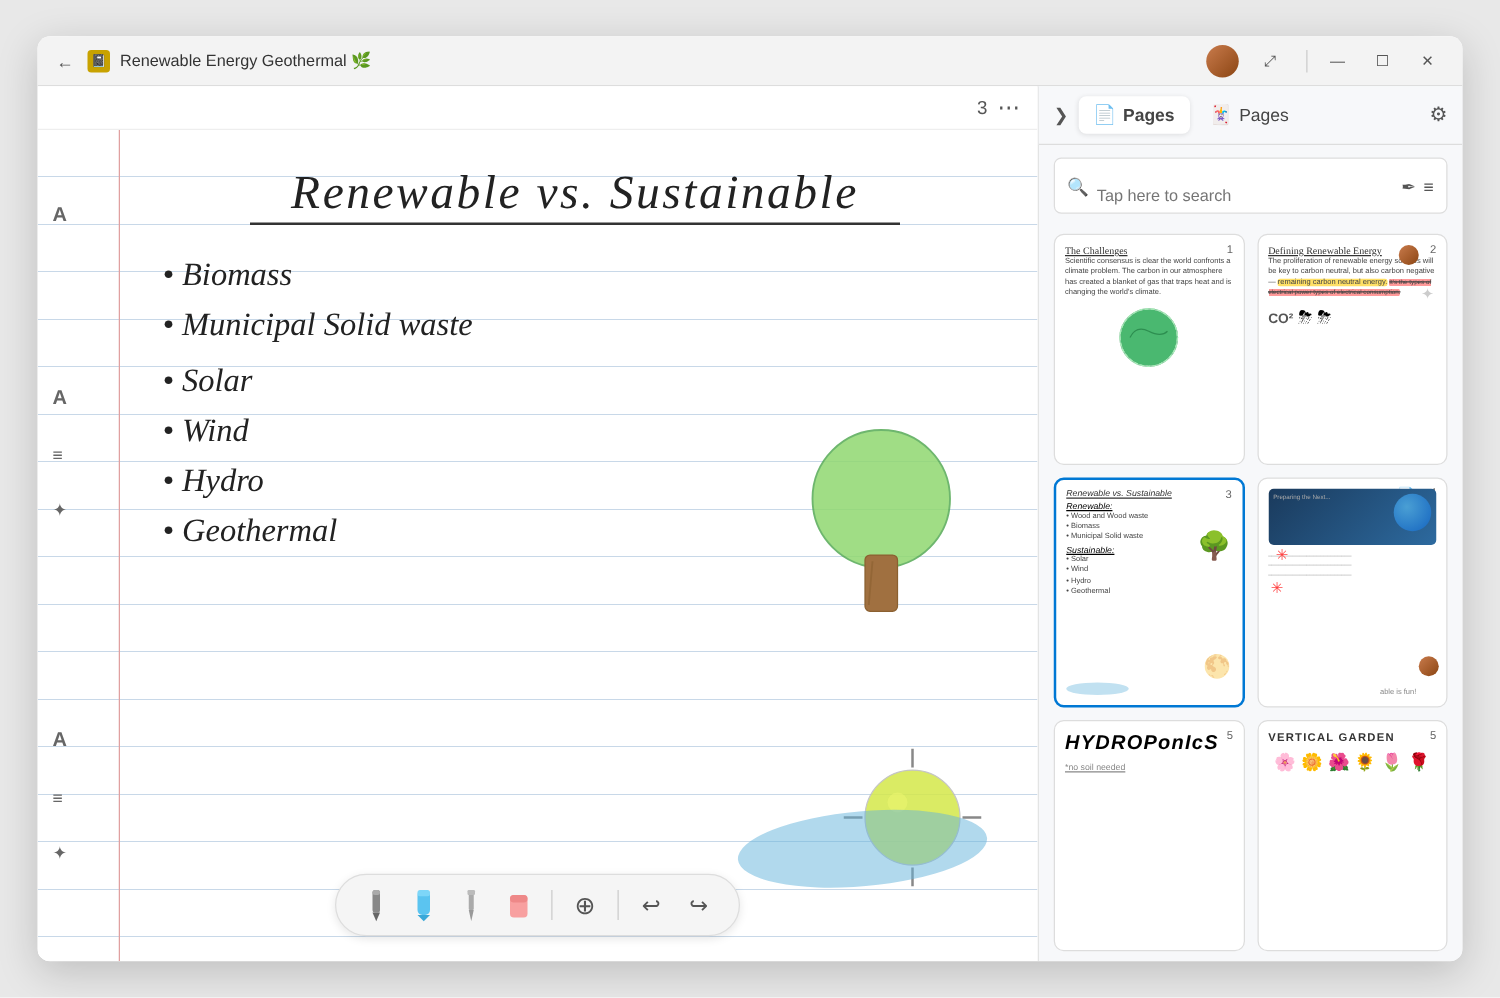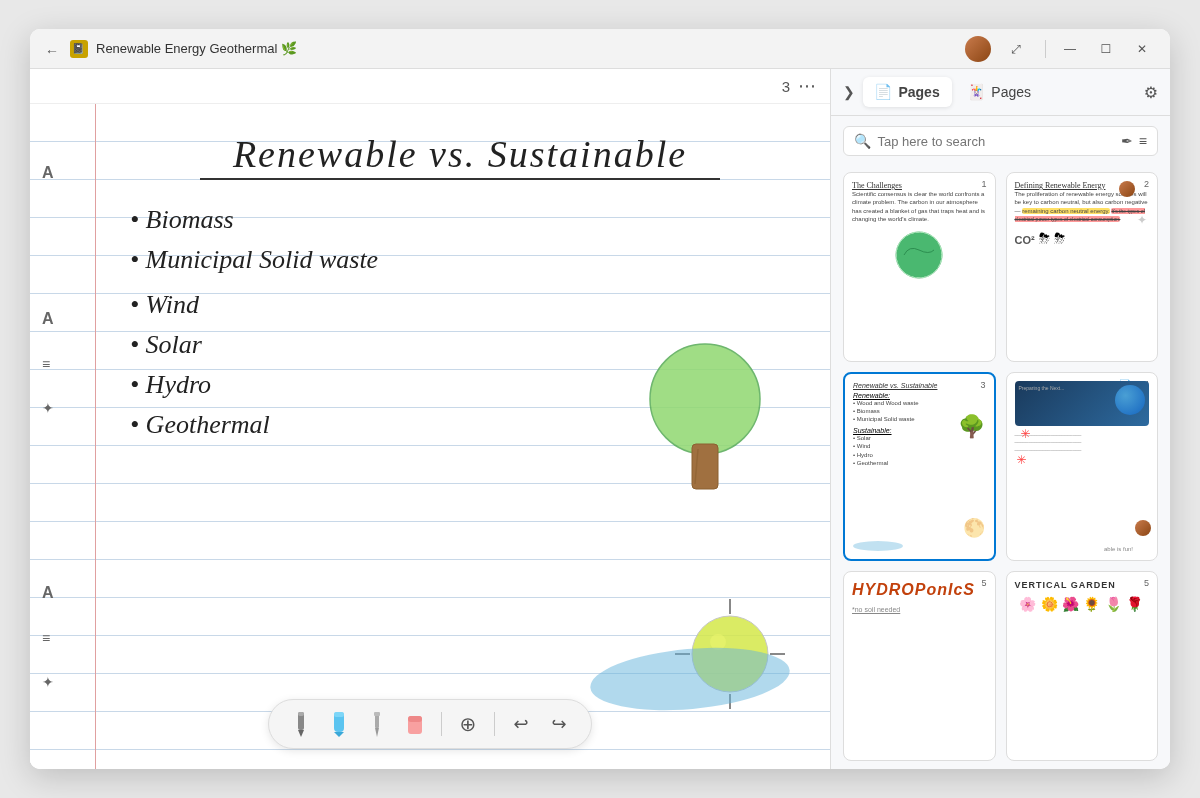--- a/index.html
+++ b/index.html
@@ -311,20 +311,21 @@
       border-radius: 6px;
       padding: 6px 10px;
       gap: 6px;
     }
     .search-icon { color: #888; font-size: 14px; }
     .search-input {
       border: none; outline: none;
       font-size: 13px; color: #888;
       flex: 1;
       background: transparent;
+      margin-top: 16px;
     }
     .ink-icon { color: #555; font-size: 14px; cursor: pointer; }
     .search-filter { color: #555; font-size: 14px; cursor: pointer; }
 
     
     .pages-grid {
       flex: 1;
       overflow-y: auto;
       padding: 8px 12px;
       display: grid;
@@ -399,21 +400,21 @@
       background: radial-gradient(circle at 35% 35%, #4a9fd4, #1565c0);
     }
 
     
     .thumb-hydro {
       background: white;
     }
     .hydro-title {
       font-size: 16px;
       font-weight: 900;
-      color: #c2410c;
+      color: #000000;
       font-style: italic;
       letter-spacing: 1px;
       line-height: 1.2;
     }
 
     
     .vg-title {
       font-size: 9px;
       font-weight: 700;
       color: #333;
@@ -494,22 +495,22 @@
         <div class="notebook-content">
           <div class="page-title-handwritten">Renewable vs. Sustainable</div>
           <div class="title-underline"></div>
 
           <ul class="bullet-list">
             <li>Biomass</li>
             <li>Municipal Solid waste</li>
           </ul>
 
           <ul class="bullet-list">
+            <li>Solar</li>
             <li>Wind</li>
-            <li>Solar</li>
             <li>Hydro</li>
             <li>Geothermal</li>
           </ul>
         </div>
 
         <div class="tree-drawing">
           <svg width="130" height="160" viewBox="0 0 130 160">
 
             <ellipse cx="65" cy="65" rx="55" ry="55" fill="#90d870" opacity="0.85" stroke="#5a5" stroke-width="1.5"></ellipse>
 

